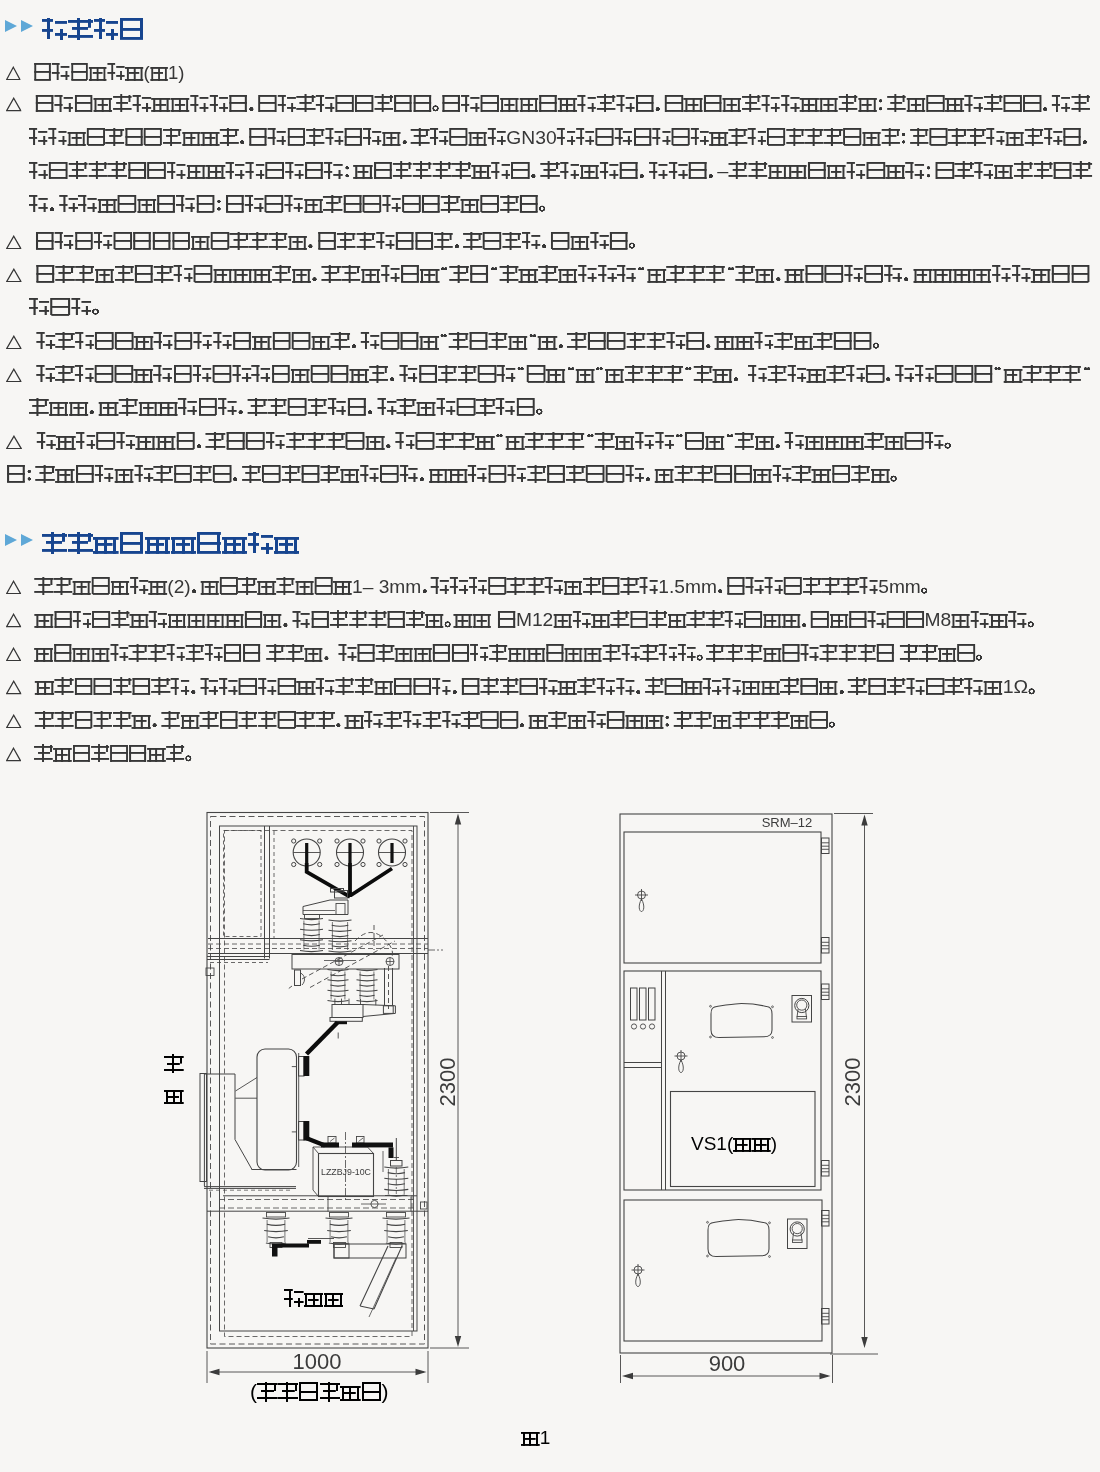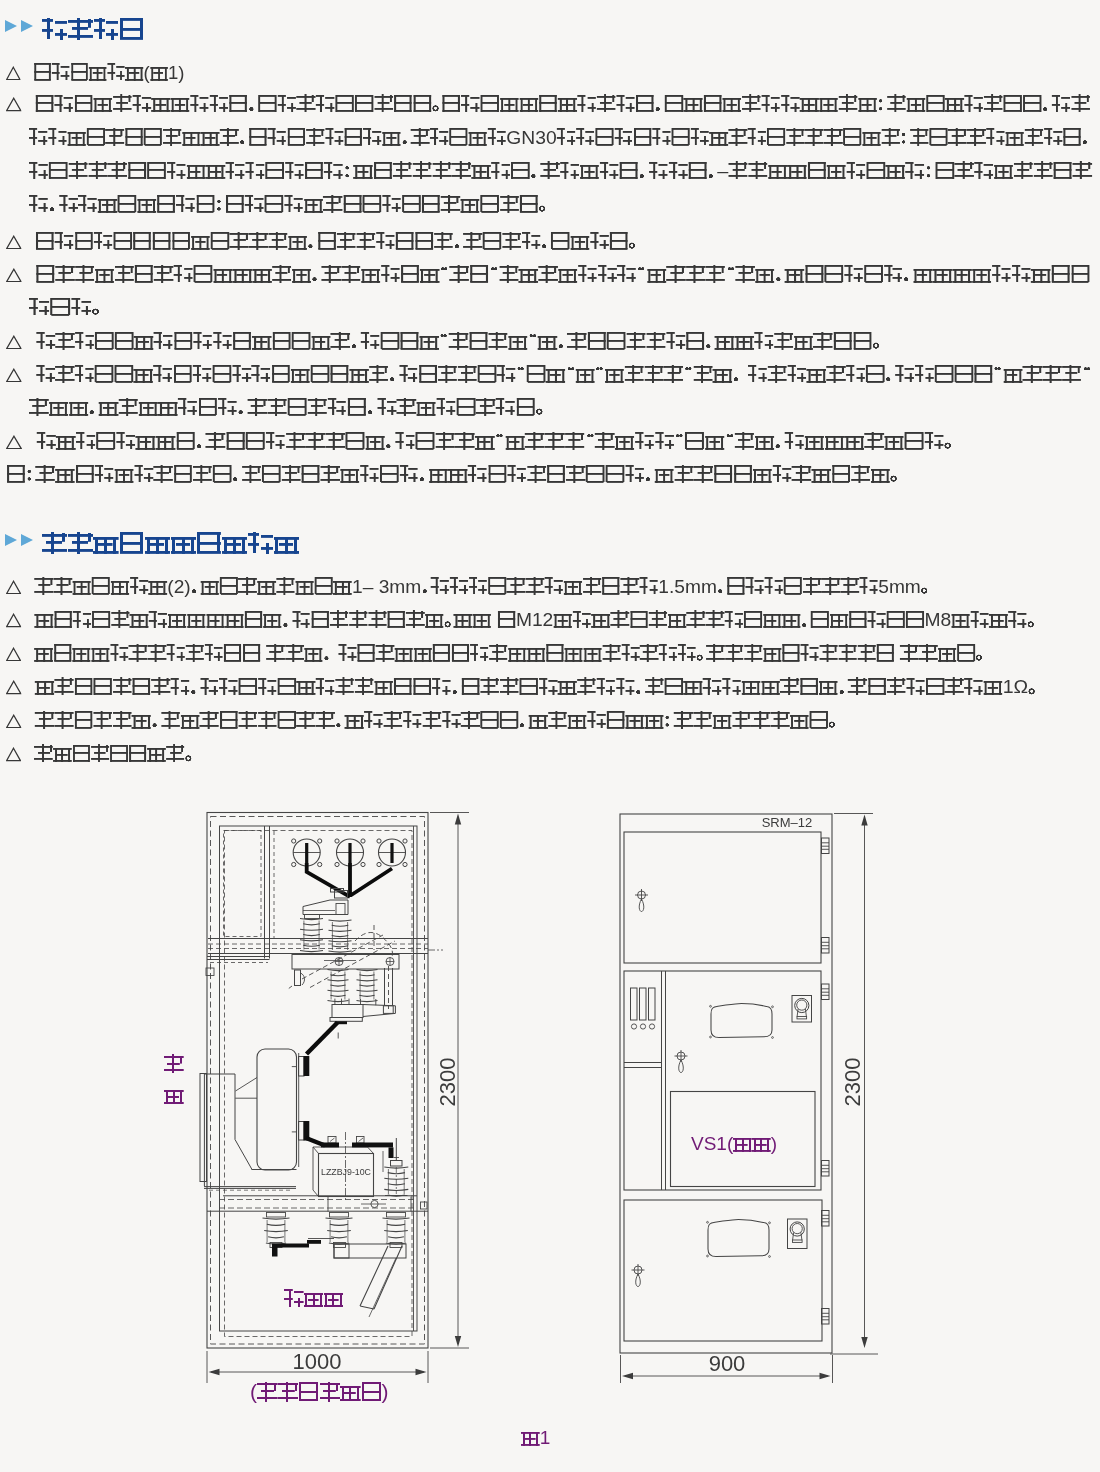--- a/index.html
+++ b/index.html
@@ -19,21 +19,21 @@
 .po{background-image:radial-gradient(circle at 36% 80%, transparent 0 1.3px, currentColor 1.5px 2.9px, transparent 3.2px)}
 .ps{background-image:radial-gradient(circle at 36% 38%, currentColor 0 1.5px, transparent 1.8px),radial-gradient(circle at 36% 82%, currentColor 0 1.5px, transparent 1.8px)}
 .qo{background-image:radial-gradient(circle at 30% 22%, currentColor 0 1.4px, transparent 1.7px),radial-gradient(circle at 62% 22%, currentColor 0 1.4px, transparent 1.7px)}
 .qc{background-image:radial-gradient(circle at 38% 22%, currentColor 0 1.4px, transparent 1.7px),radial-gradient(circle at 70% 22%, currentColor 0 1.4px, transparent 1.7px)}
 .hdr{position:absolute;left:5px;white-space:nowrap;height:26px}
 .arr{display:inline-block;width:0;height:0;border-left:12.5px solid #5fa8d7;border-top:6.5px solid transparent;border-bottom:6.5px solid transparent;margin-right:3.5px;vertical-align:1px}
 .a2{margin-right:0}
 .htx{font-size:25px;line-height:25px;color:#17458f;font-weight:bold;margin-left:9px;vertical-align:-4px;letter-spacing:0.9px}
 .htx .k{height:0.88em;width:1.01em;margin:0 0.01em}
 #diag{position:absolute;left:0;top:780px}
-.lbl{position:absolute;white-space:nowrap;color:#701a75}
+.lbl{position:absolute;white-space:nowrap;color:#000000}
 </style></head><body>
 
 <div class="hdr" style="top:16.0px"><span class="arr"></span><span class="arr a2"></span><span class="htx"><i class="k b4"></i><i class="k b2"></i><i class="k b4"></i><i class="k b1"></i></span></div>
 
 <div class="hdr" style="top:530.0px"><span class="arr"></span><span class="arr a2"></span><span class="htx"><i class="k b2"></i><i class="k b2"></i><i class="k b3"></i><i class="k b1"></i><i class="k b3"></i><i class="k b3"></i><i class="k b1"></i><i class="k b3"></i><i class="k b4"></i><i class="k b3"></i></span></div>
 
 <div class="t" id="l1" style="top:62.5px;left:6.0px;transform:scaleX(0.9752);transform-origin:0 50%;"><svg class="tri" viewBox="0 0 15 14.5" width="15" height="14.5">
       <path d="M7.5 1.2 L14.4 13.6 H0.6 Z" fill="none" stroke="currentColor" stroke-width="1.25"></path>
     </svg> <i class="k k1"></i><i class="k k4"></i><i class="k k1"></i><i class="k k3"></i><i class="k k4"></i><i class="k k3"></i>(<i class="k k3"></i>1)</div>
 

